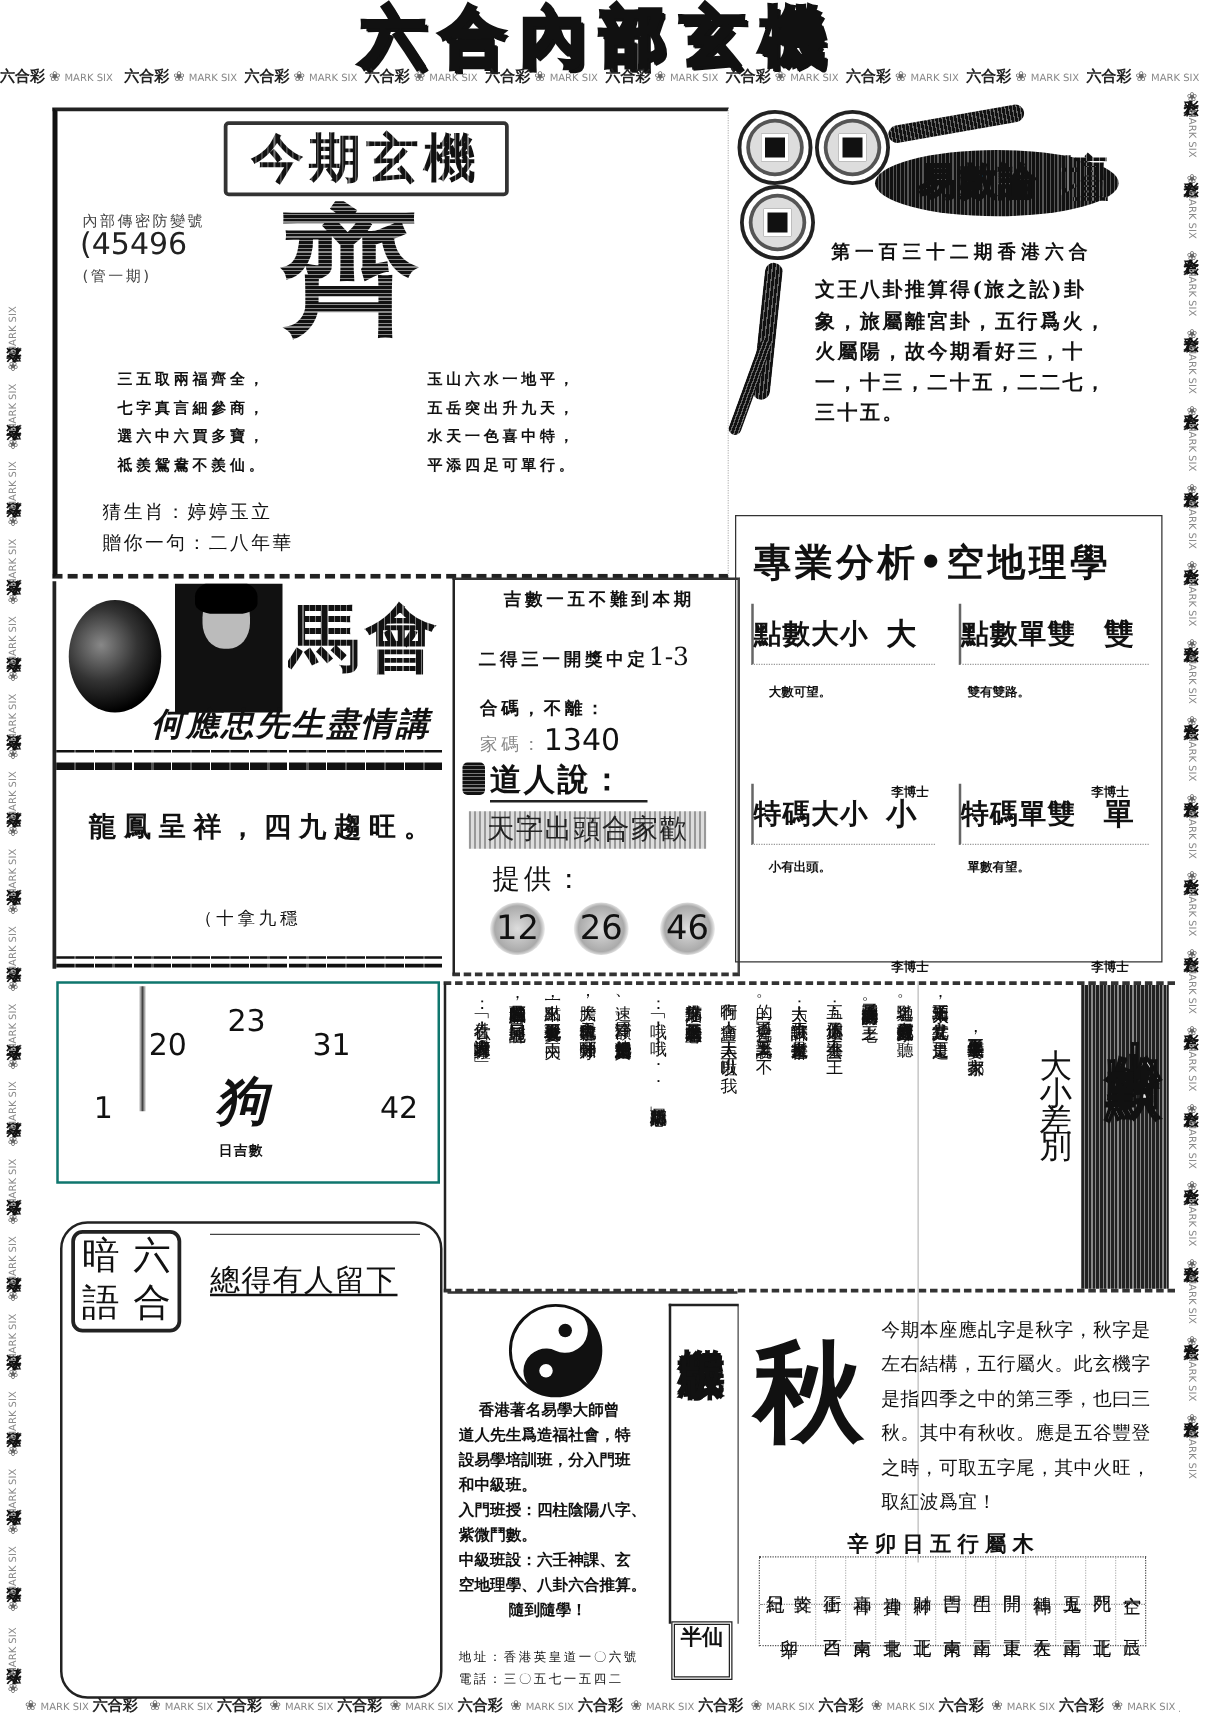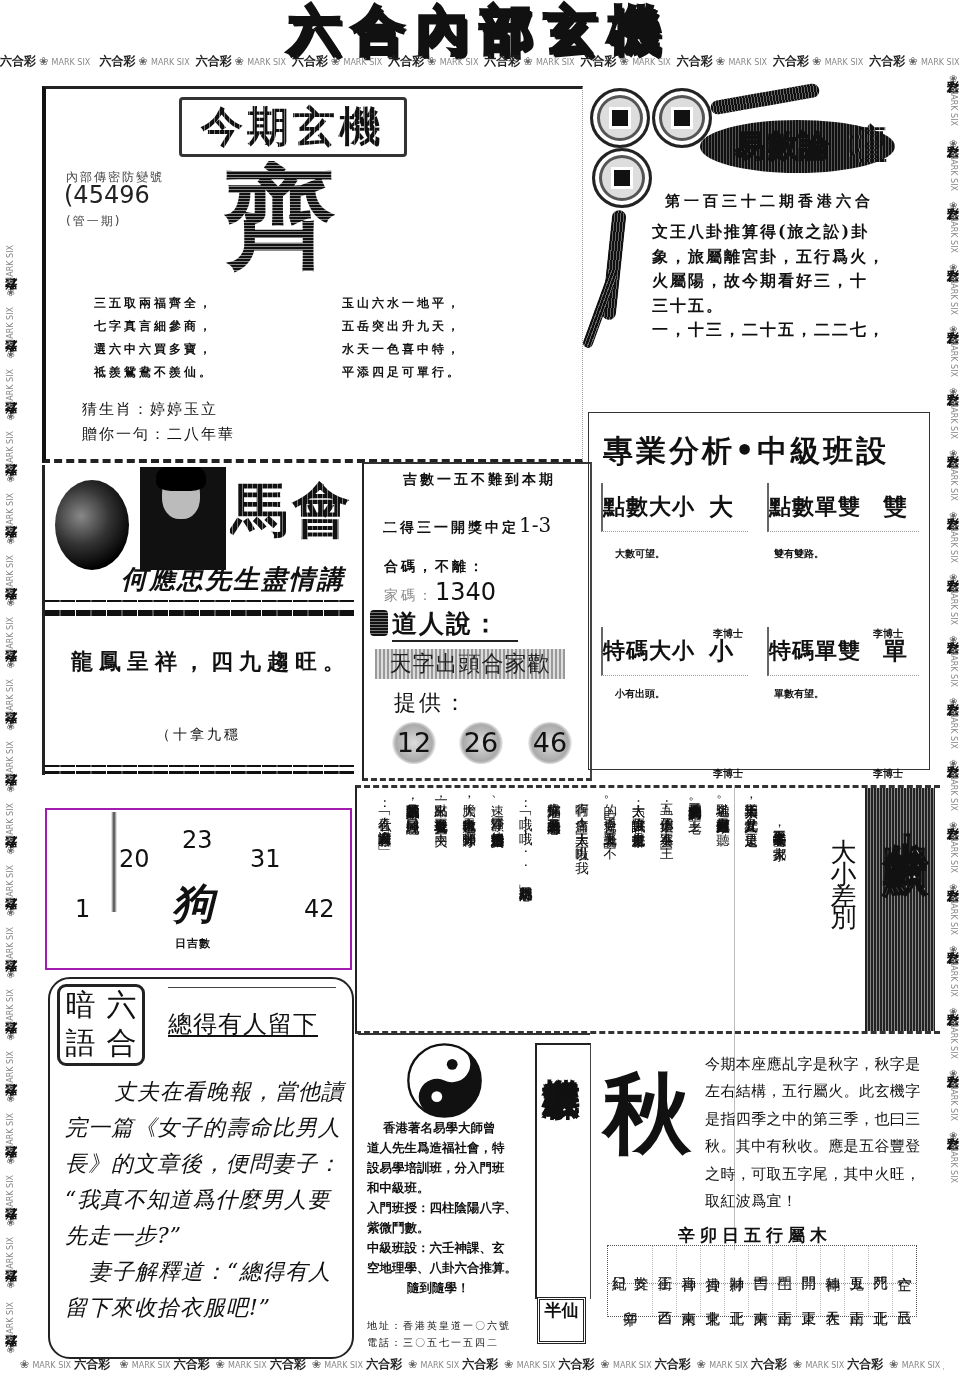--- a/index.html
+++ b/index.html
@@ -64,21 +64,21 @@
   
   .box-an{left:588px;top:412px;width:340px;height:356px;border:1.5px solid #333;}
   .an-title{left:14px;top:18px;font-size:30px;font-weight:900;letter-spacing:3px;white-space:nowrap;line-height:40px;}
   .an-cell{width:145px;height:48px;border-left:2px solid #666;border-bottom:1px dotted #999;display:flex;align-items:center;}
   .an-label{font-size:22px;font-weight:bold;letter-spacing:1px;}
   .an-val{font-size:24px;font-weight:900;margin-left:14px;}
   .an-note{font-size:10px;font-weight:bold;}
   .an-sig{font-size:10px;font-weight:bold;margin-top:32px;}
 
   
-  .box-ln{left:45px;top:808px;width:303px;height:158px;border:2px solid #a21caf;}
+  .box-ln{left:45px;top:785px;width:303px;height:158px;border:2px solid #0f766e;}
   .ln-n{font-size:24px;line-height:26px;}
   .ln-z{font-size:42px;font-style:italic;font-weight:bold;line-height:44px;}
   .ln-l{font-size:11px;font-weight:bold;letter-spacing:1px;}
   .streak{background:linear-gradient(90deg,#fff,#444,#fff);}
 
   
   .box-hm{left:355px;top:785px;width:583px;height:243px;border-top:3px dashed #333;border-bottom:3px dashed #333;border-left:2px solid #222;}
   .hm-cols{left:14px;top:5px;width:423px;height:235px;writing-mode:vertical-rl;font-size:13.5px;line-height:28.2px;letter-spacing:0.2px;}
   .hm-cols div{white-space:nowrap;}
   .hm-cols .ind{text-indent:2em;}
@@ -170,22 +170,22 @@
     <div class="abs ribbon" style="left:10px;top:190px;width:10px;height:80px;border-radius:6px;transform:rotate(20deg);"></div>
     <div class="abs ribbon" style="left:125px;top:12px;width:110px;height:14px;border-radius:8px;transform:rotate(-10deg);"></div>
     <div class="abs pill"></div>
     <div class="abs pill-text">易數論</div>
     <div class="abs pill-tail striped">壇</div>
     <div class="abs yi-heading serif">第一百三十二期香港六合</div>
     <div class="abs yi-body serif">
       <div>文王八卦推算得(旅之訟)卦</div>
       <div>象，旅屬離宮卦，五行爲火，</div>
       <div>火屬陽，故今期看好三，十</div>
+      <div>一，十三，二十五，二二七，</div>
       <div>三十五。</div>
-      <div>一，十三，二十五，二二七，</div>
     </div>
   </div>
 
   <div class="abs box-mh">
     <div class="abs globe"></div>
     <div class="abs person">
         <div class="head"></div>
         <div class="hair"></div>
       </div>
     <div class="abs mh-title striped">馬會</div>
@@ -206,21 +206,21 @@
     <div class="abs" style="left:6px;top:146px;width:18px;height:26px;background:repeating-linear-gradient(0deg,#111 0 2px,#777 2px 3px);border-radius:4px;"></div>
     <div class="abs ct-daoren" style="left:28px;top:143px;"><span>道人說</span><span>：</span></div>
     <div class="abs ct-banner">天字出頭合家歡</div>
     <div class="abs" style="left:30px;top:224px;font-size:22px;letter-spacing:3px;">提供：</div>
     <div class="abs ct-ball" style="left:28px;top:258px;">12</div>
     <div class="abs ct-ball" style="left:95px;top:258px;">26</div>
     <div class="abs ct-ball" style="left:164px;top:258px;">46</div>
   </div>
 
   <div class="abs box-an">
-    <div class="abs an-title"><span>專業分析</span><span>•</span><span>中級班設</span></div>
+    <div class="abs an-title"><span>專業分析</span><span>•</span><span>空地理學</span></div>
 
     <div class="abs an-cell" style="left:12px;top:70px;">
         <span class="an-label">點數大小</span>
         <span class="an-val">大</span>
       </div>
     <div class="abs an-note" style="left:26px;top:134px;">大數可望。</div>
     <div class="abs an-sig" style="left:124px;top:182px;">李博士</div>
 
     <div class="abs an-cell" style="left:178px;top:70px;width:150px;">
         <span class="an-label">點數單雙</span>
@@ -282,29 +282,20 @@
   <div class="abs scanline" style="left:734px;top:785px;height:465px;"></div>
 
   <div class="abs box-ay">
     <div class="abs ay-badge">
       <span>暗</span>
         <span>六</span>
       <span>語</span>
         <span>合</span>
     </div>
     <div class="abs ay-title">總得有人留下</div>
-    <div class="abs ay-body serif">
-      <div style="padding-left:49px;">丈夫在看晚報，當他讀</div>
-      <div>完一篇《女子的壽命比男人</div>
-      <div>長》的文章後，便問妻子：</div>
-      <div>“我真不知道爲什麼男人要</div>
-      <div>先走一步?”</div>
-      <div style="padding-left:24px;">妻子解釋道：“總得有人</div>
-      <div>留下來收拾衣服吧!”</div>
-    </div>
   </div>
 
   <div class="abs" style="left:358px;top:1033px;width:232px;height:2px;background:#333;"></div>
   <svg class="abs yy" viewBox="0 0 100 100">
     <circle cx="50" cy="50" r="47" fill="#fff" stroke="#111" stroke-width="3"></circle>
     <path d="M50 3 A47 47 0 0 1 50 97 A23.5 23.5 0 0 1 50 50 A23.5 23.5 0 0 0 50 3 Z" fill="#111" transform="rotate(25 50 50)"></path>
     <circle cx="60" cy="29" r="7" fill="#111"></circle>
     <circle cx="40" cy="71" r="7" fill="#fff"></circle>
   </svg>
   <div class="abs sc-text serif">

